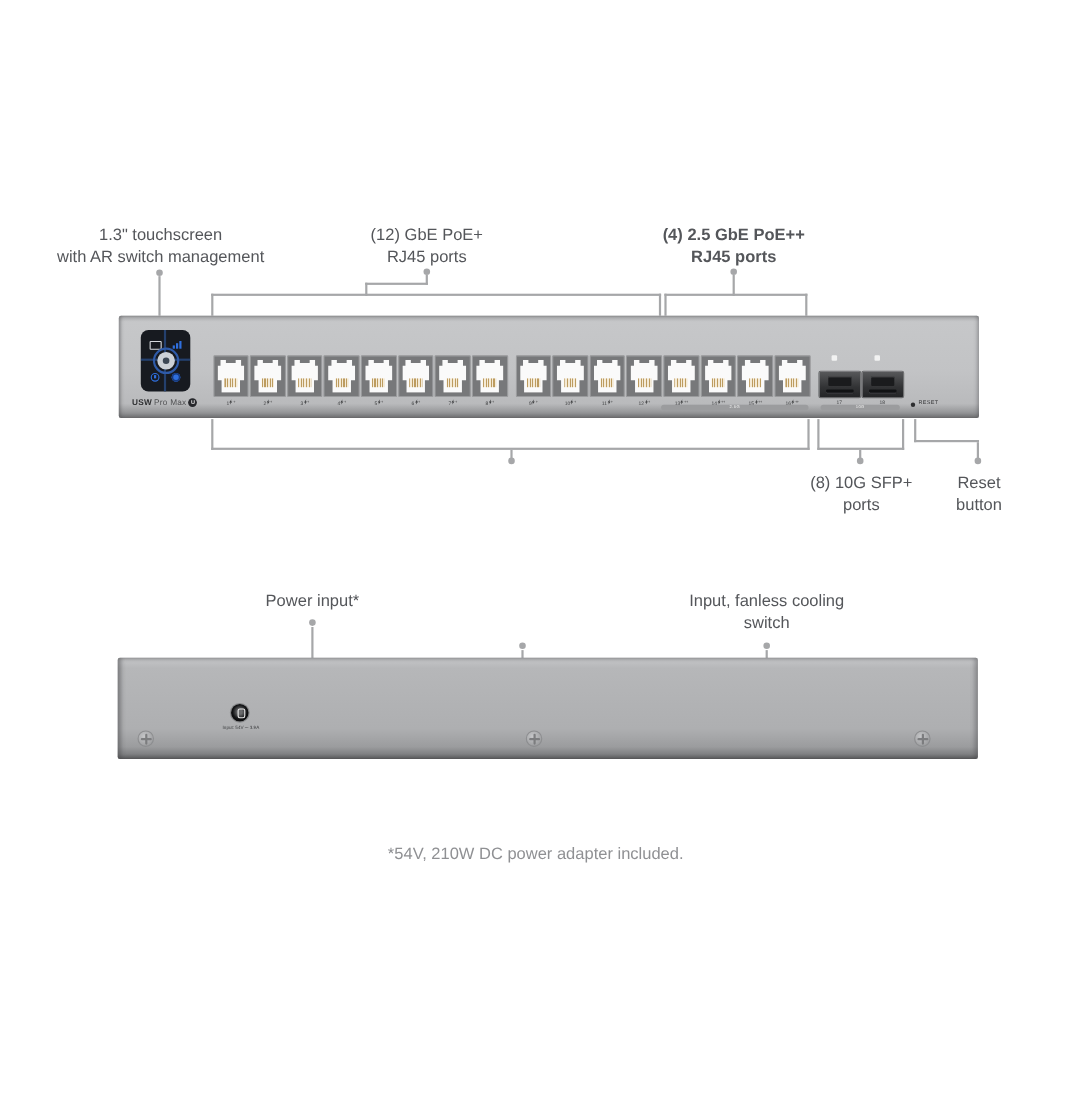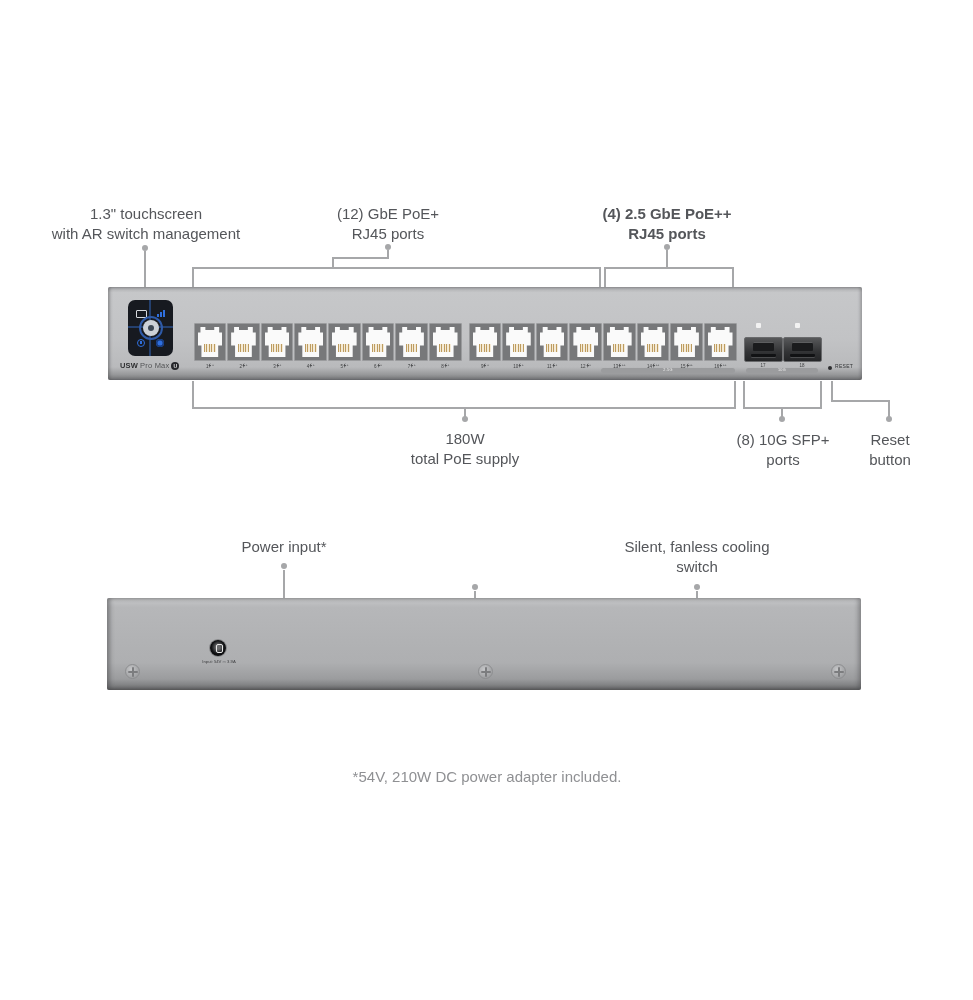--- a/index.html
+++ b/index.html
@@ -7,21 +7,21 @@
          font-family:"Liberation Sans","DejaVu Sans",sans-serif;}
   
   .label{position:absolute;transform:translateX(-50%);text-align:center;
          font-size:15px;line-height:20px;color:#54565a;white-space:nowrap;}
   .footnote{position:absolute;transform:translateX(-50%);text-align:center;
          font-size:15px;color:#8f9093;white-space:nowrap;}
   
   .cl{position:absolute;background:#a6a7a9;}
   .dot{position:absolute;width:6px;height:6px;border-radius:50%;background:#a6a7a9;}
   
-  .panel{position:absolute;border-radius:2px;}
+  .panel{position:absolute;border-radius:2px;padding-left:28px;}
   .front{left:108px;top:287px;width:754px;height:93px;
      background:linear-gradient(180deg,#a9aaac 0%,#c6c7c9 6%,#c2c3c5 55%,#b9babc 86%,#98999b 94%,#727375 100%);
      box-shadow:inset 2px 0 3px rgba(80,80,82,.45), inset -2px 0 3px rgba(80,80,82,.35);}
   .rear{left:107px;top:598px;width:754px;height:92px;
      background:linear-gradient(180deg,#c7c8ca 0%,#b6b7b9 10%,#aeafb1 70%,#9b9c9e 88%,#7c7d7f 96%,#5f6062 100%);
      box-shadow:inset 3px 0 4px rgba(70,70,72,.5), inset -3px 0 4px rgba(70,70,72,.4);}
   
   .screen{position:absolute;left:20px;top:13px;width:45px;height:56px;border-radius:7px;
      background:#171a20;overflow:hidden;}
   .screen .vline{position:absolute;left:21px;top:0;width:2px;height:100%;background:#24406e;}
@@ -301,38 +301,34 @@
   <div class="cl" style="left:820px;top:381px;width:2px;height:28px;"></div>
   <div class="cl" style="left:743px;top:407px;width:79px;height:2px;"></div>
   <div class="cl" style="left:781px;top:409px;width:2px;height:9px;"></div>
   <div class="dot" style="left:779px;top:416px;"></div>
 
   <div class="cl" style="left:831px;top:381px;width:2px;height:21px;"></div>
   <div class="cl" style="left:831px;top:400px;width:59px;height:2px;"></div>
   <div class="cl" style="left:888px;top:402px;width:2px;height:15px;"></div>
   <div class="dot" style="left:886px;top:416px;"></div>
 
-  <div class="label" style="left:465px;top:429px;">
-    <div>180W</div>
-    <div>total PoE supply</div>
-  </div>
   <div class="label" style="left:783px;top:430px;">
     <div>(8) 10G SFP+</div>
     <div>ports</div>
   </div>
   <div class="label" style="left:890px;top:430px;">
     <div>Reset</div>
     <div>button</div>
   </div>
 
   <div class="label" style="left:284px;top:537px;">
     <div>Power input*</div>
   </div>
   <div class="label" style="left:697px;top:537px;">
-    <div>Silent, fanless cooling</div>
+    <div>Input, fanless cooling</div>
     <div>switch</div>
   </div>
 
   <div class="dot" style="left:281px;top:563px;"></div>
   <div class="cl" style="left:283px;top:570px;width:2px;height:30px;"></div>
   <div class="dot" style="left:472px;top:584px;"></div>
   <div class="cl" style="left:474px;top:591px;width:2px;height:9px;"></div>
   <div class="dot" style="left:694px;top:584px;"></div>
   <div class="cl" style="left:696px;top:591px;width:2px;height:9px;"></div>
 

